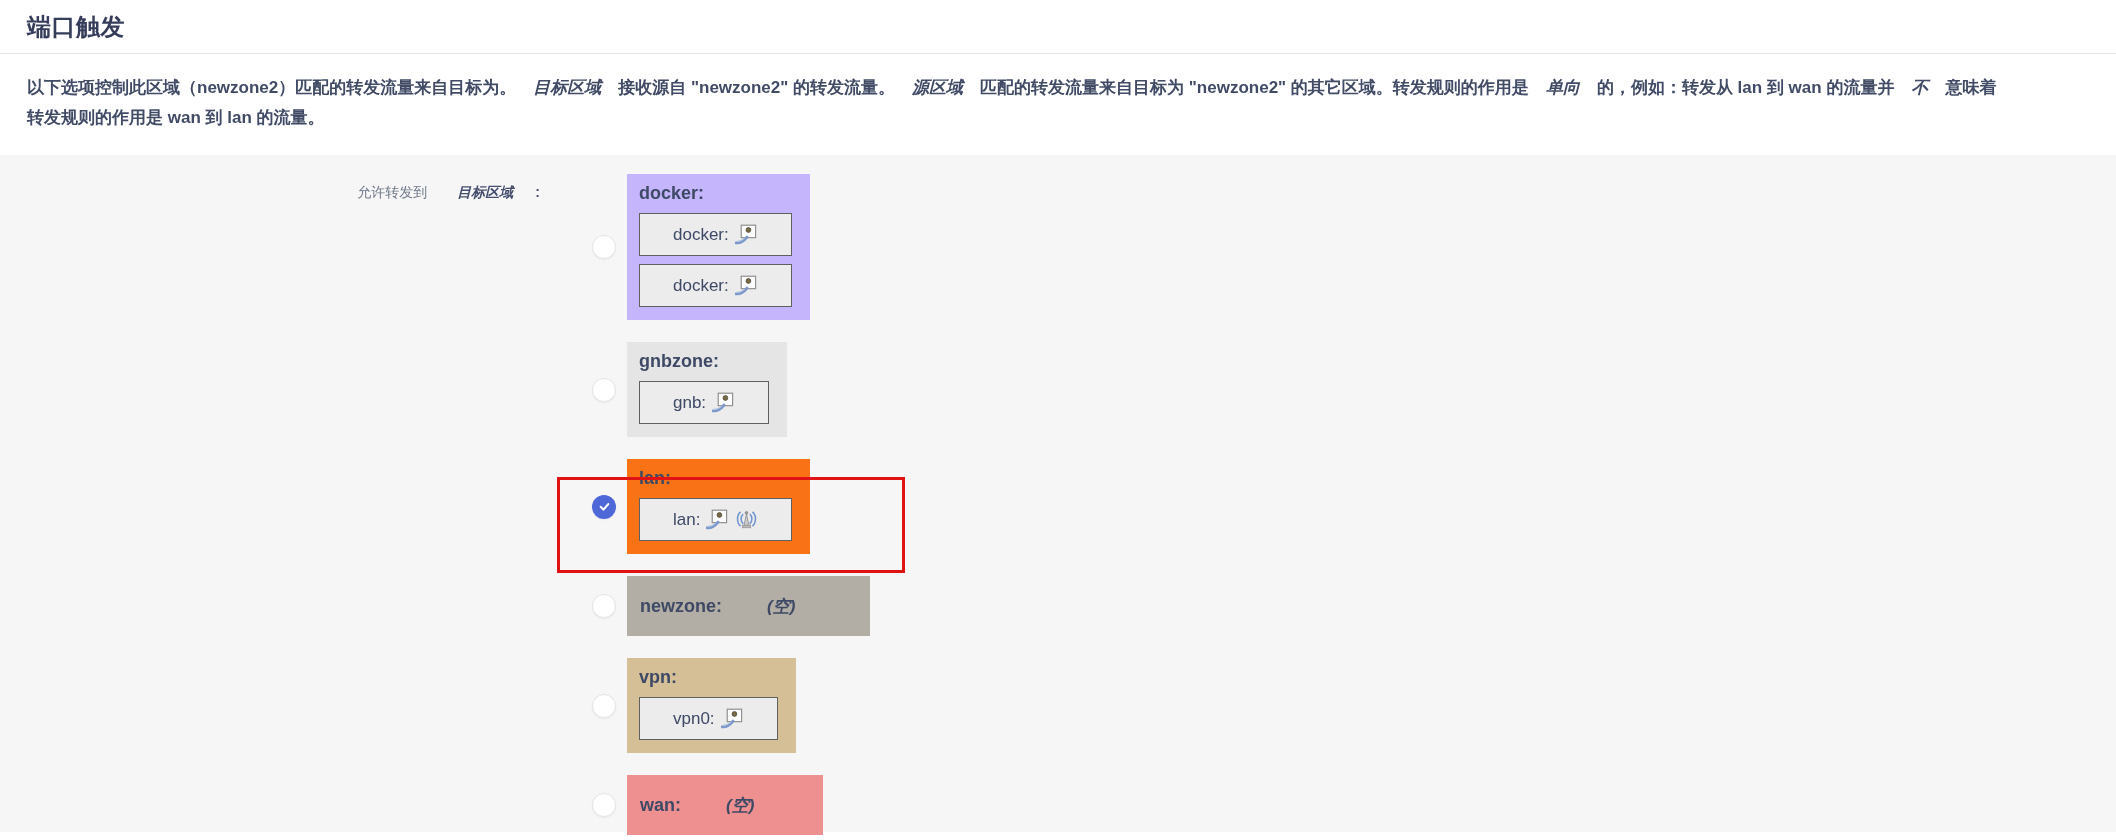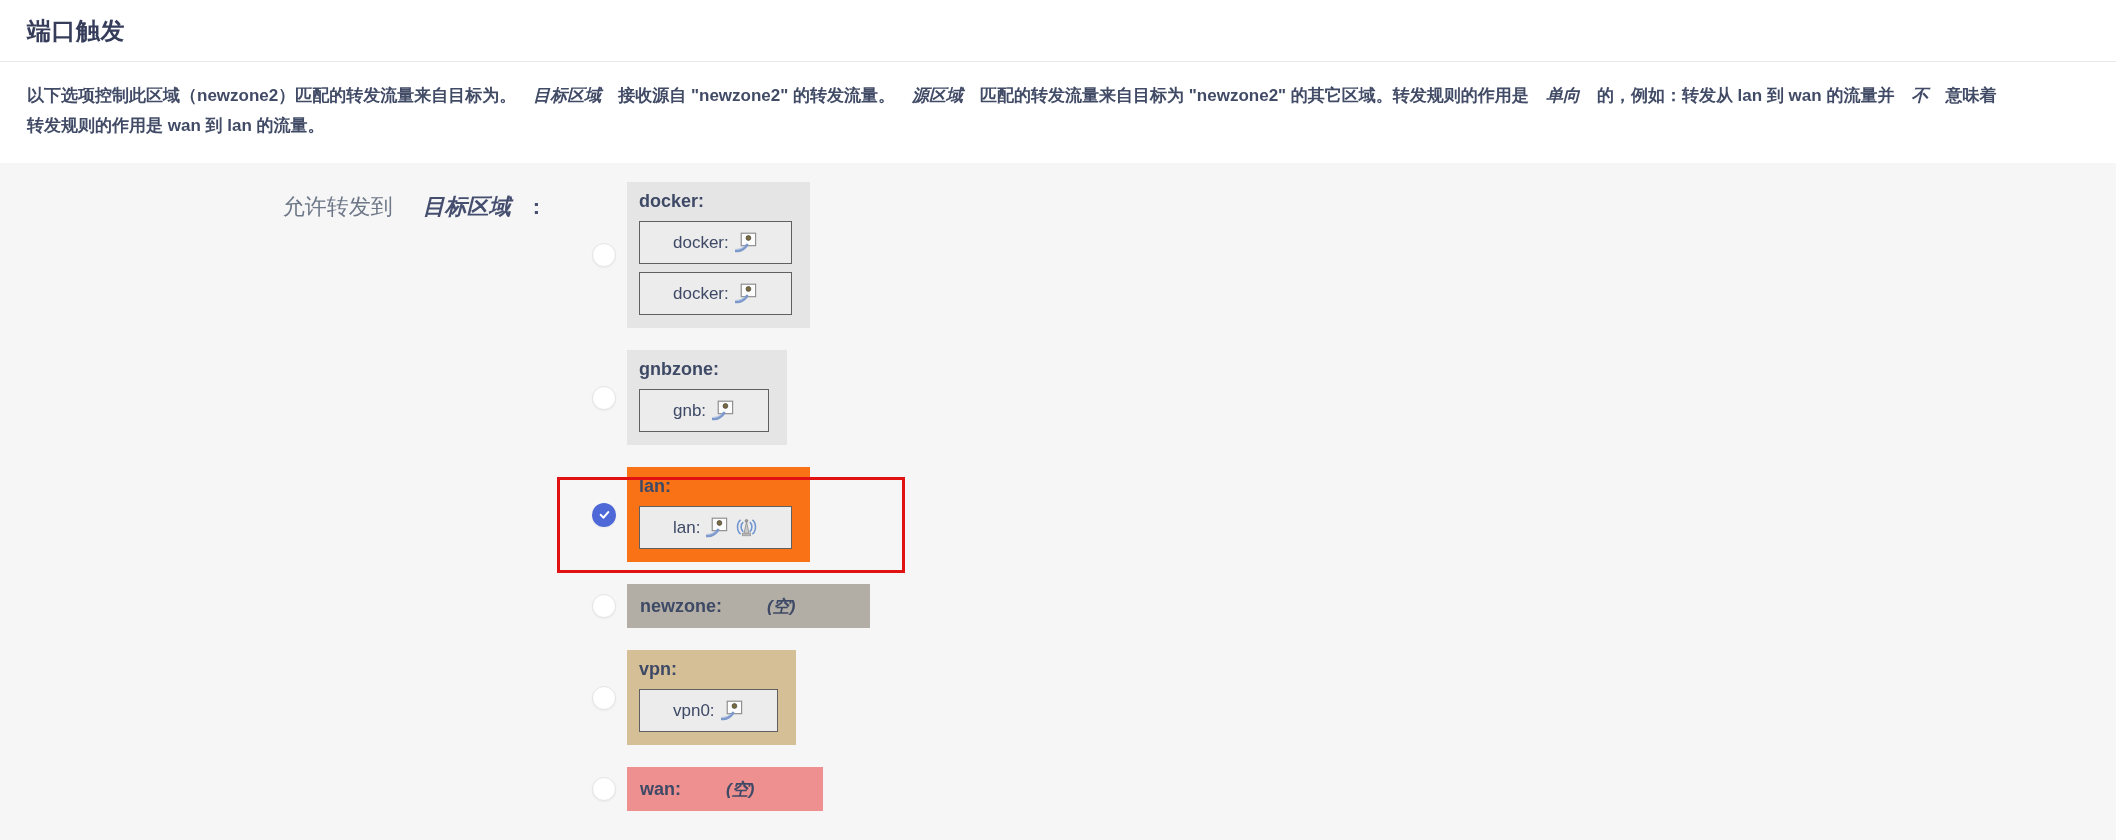--- a/index.html
+++ b/index.html
@@ -4,21 +4,21 @@
 <style>
   html,body{margin:0;padding:0;}
   body{
     width:2116px;height:840px;overflow:hidden;position:relative;
     background:#ffffff;
     font-family:"Liberation Sans","DejaVu Sans",sans-serif;
     -webkit-font-smoothing:antialiased;
   }
   
   .header{
-    height:62px;box-sizing:border-box;display:flex;align-items:center;
+    height:54px;box-sizing:border-box;display:flex;align-items:center;
     padding:0 27px;border-bottom:1px solid #e8e8ea;background:#fff;
   }
   .page-title{font-size:24px;font-weight:bold;color:#363d5a;letter-spacing:.5px;}
   
   .desc-section{
     background:#fff;box-sizing:border-box;
     padding:19px 27px 22px 27px;
   }
   .desc{
     font-size:17px;font-weight:bold;color:#414b66;line-height:30px;
@@ -26,21 +26,21 @@
   .desc .desc-em{
     font-style:italic;font-weight:bold;color:#414b66;margin:0 17px;
   }
   
   .form-section{
     background:#f6f6f7;height:677px;box-sizing:border-box;
     padding-top:19px;display:flex;align-items:flex-start;
   }
   .form-label{
     width:540px;flex-shrink:0;text-align:right;padding-top:10px;
-    font-size:22px;color:#6e7787;
+    font-size:14px;color:#6e7787;
   }
   .form-label .label-em{
     font-style:italic;font-weight:bold;color:#454e6e;
     margin:0 22px 0 30px;
   }
   .form-label .label-colon{font-weight:bold;color:#454e6e;}
   .zone-list{margin-left:52px;}
   .zone-row{display:flex;align-items:center;margin-bottom:22px;}
   
   .radio{
@@ -53,21 +53,21 @@
   .radio svg{width:15px;height:15px;display:block;}
   
   .zone-box{
     display:block;box-sizing:border-box;
     padding:7px 18px 13px 12px;cursor:pointer;
   }
   .zone-label{
     display:block;font-size:18px;font-weight:bold;color:#3e4966;line-height:24px;
   }
   .zone-box.empty{
-    display:flex;align-items:center;height:44px;padding:0 13px;
+    display:flex;align-items:center;height:60px;padding:0 13px;
   }
   .zone-box.empty .zone-label{display:inline;line-height:normal;}
   .zone-empty{
     font-size:17px;font-style:italic;font-weight:bold;color:#3e4966;margin-left:45px;
   }
   .zone-newzone{min-width:243px;}
   .zone-wan{min-width:196px;}
   .net-pill{
     margin-top:8px;width:max-content;
     display:flex;align-items:center;justify-content:center;gap:6px;
@@ -96,21 +96,21 @@
 
 <div class="form-section">
   <div class="form-label">
     <span>允许转发到</span><em class="label-em">目标区域</em><span class="label-colon">:</span>
   </div>
   <div class="zone-list">
   <div class="zone-row">
     <span class="radio">
       
     </span>
-    <label class="zone-box zone-docker" style="background: #e5e5e5;">
+    <label class="zone-box zone-docker" style="background: #c4b5fd;">
       <strong class="zone-label">docker:</strong>
     <div class="net-pill">
             <span class="net-name">docker:</span>
   <svg class="net-icon" viewBox="0 0 24 21" xmlns="http://www.w3.org/2000/svg">
     <rect x="6.5" y="0.8" width="15" height="13" fill="#fcfcfc" stroke="#8d8d8d" stroke-width="1.2"></rect>
     <circle cx="14" cy="5.8" r="2.5" fill="#7a6a42" stroke="#49483a" stroke-width="0.8"></circle>
     <path d="M1 19.2 C5.5 19.8 9.5 17 12.5 13.2" stroke="#7d99cc" stroke-width="3" fill="none" stroke-linecap="round"></path>
     <path d="M1.5 17.6 C4.8 18 7.6 16.4 10 14.2" stroke="#b6c8e2" stroke-width="1.1" fill="none"></path>
   </svg>
 </div>

